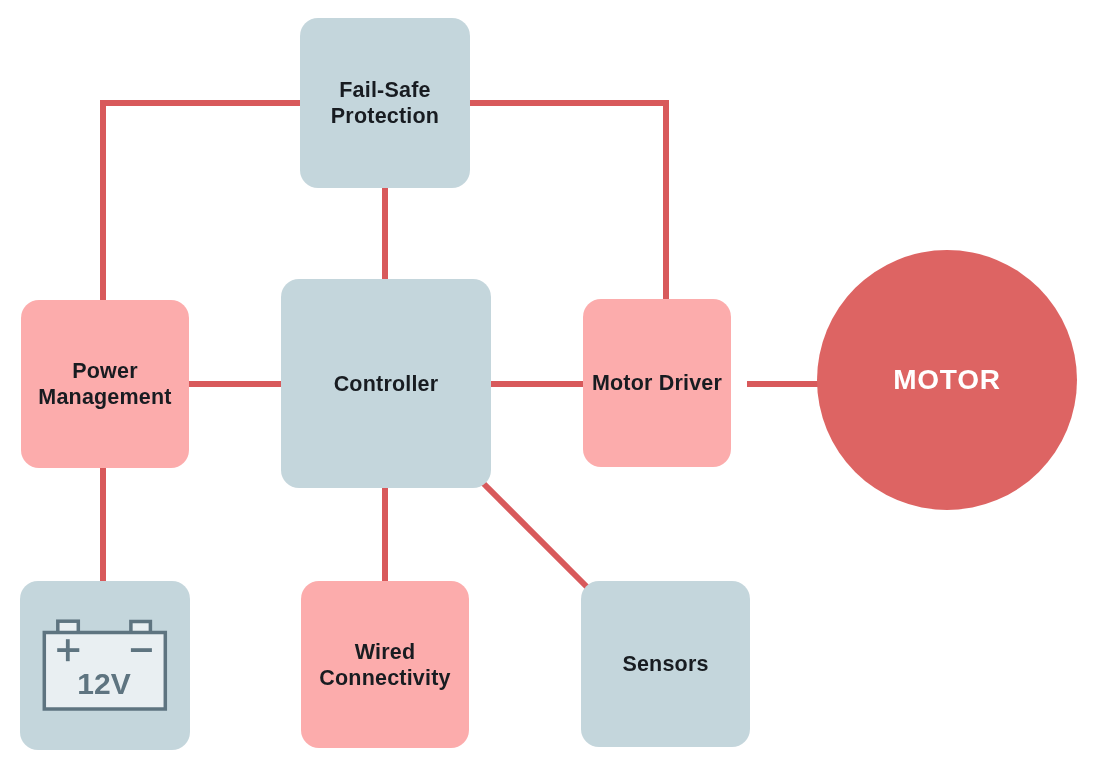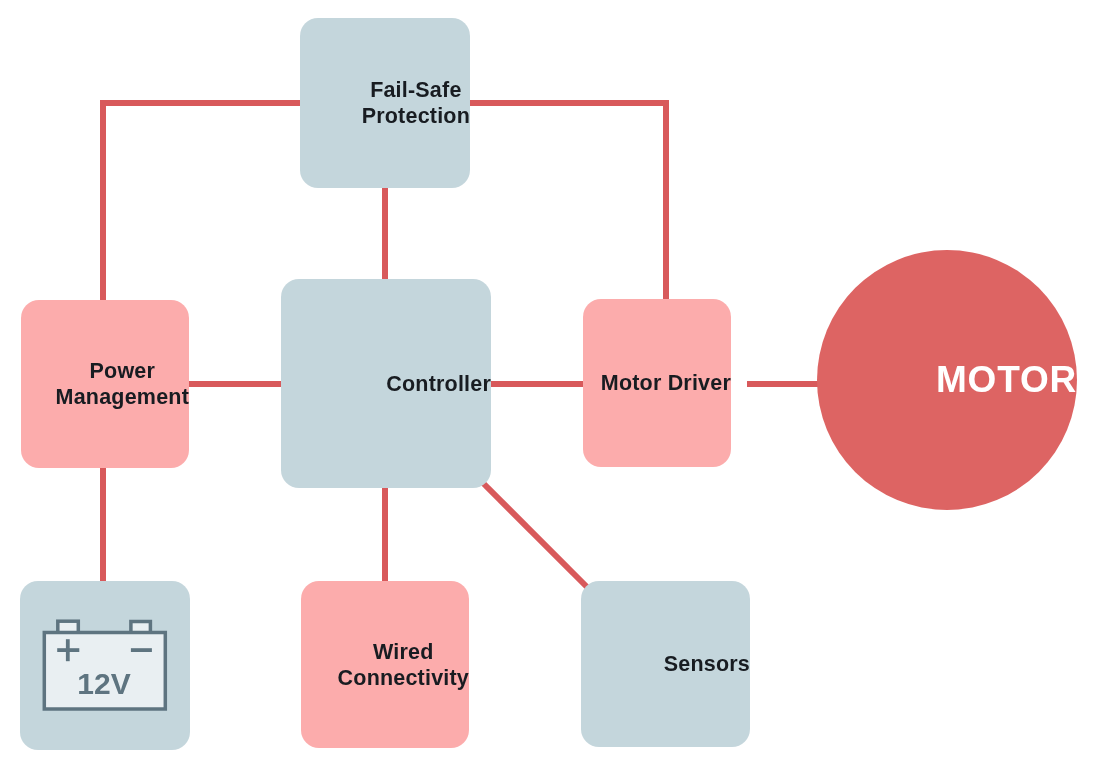--- a/index.html
+++ b/index.html
@@ -19,39 +19,39 @@
     position: absolute;
     left: 0;
     top: 0;
     width: 1100px;
     height: 765px;
   }
   .node {
     position: absolute;
     display: flex;
     align-items: center;
-    justify-content: flex-end;
+    justify-content: center;
     box-sizing: border-box;
   }
   .node.rect {
     border-radius: 18px;
   }
   .node.circle {
     border-radius: 50%;
   }
   .node .label {
     white-space: pre-line;
     text-align: center;
     font-size: 21.5px;
     font-weight: 700;
     line-height: 26px;
     letter-spacing: 0.2px;
   }
   .node.circle .label {
-    font-size: 37px;
+    font-size: 28px;
     font-weight: 700;
     letter-spacing: 0.8px;
   }
   .battery-icon {
     display: block;
   }
 </style>
 </head>
 <body>
 

